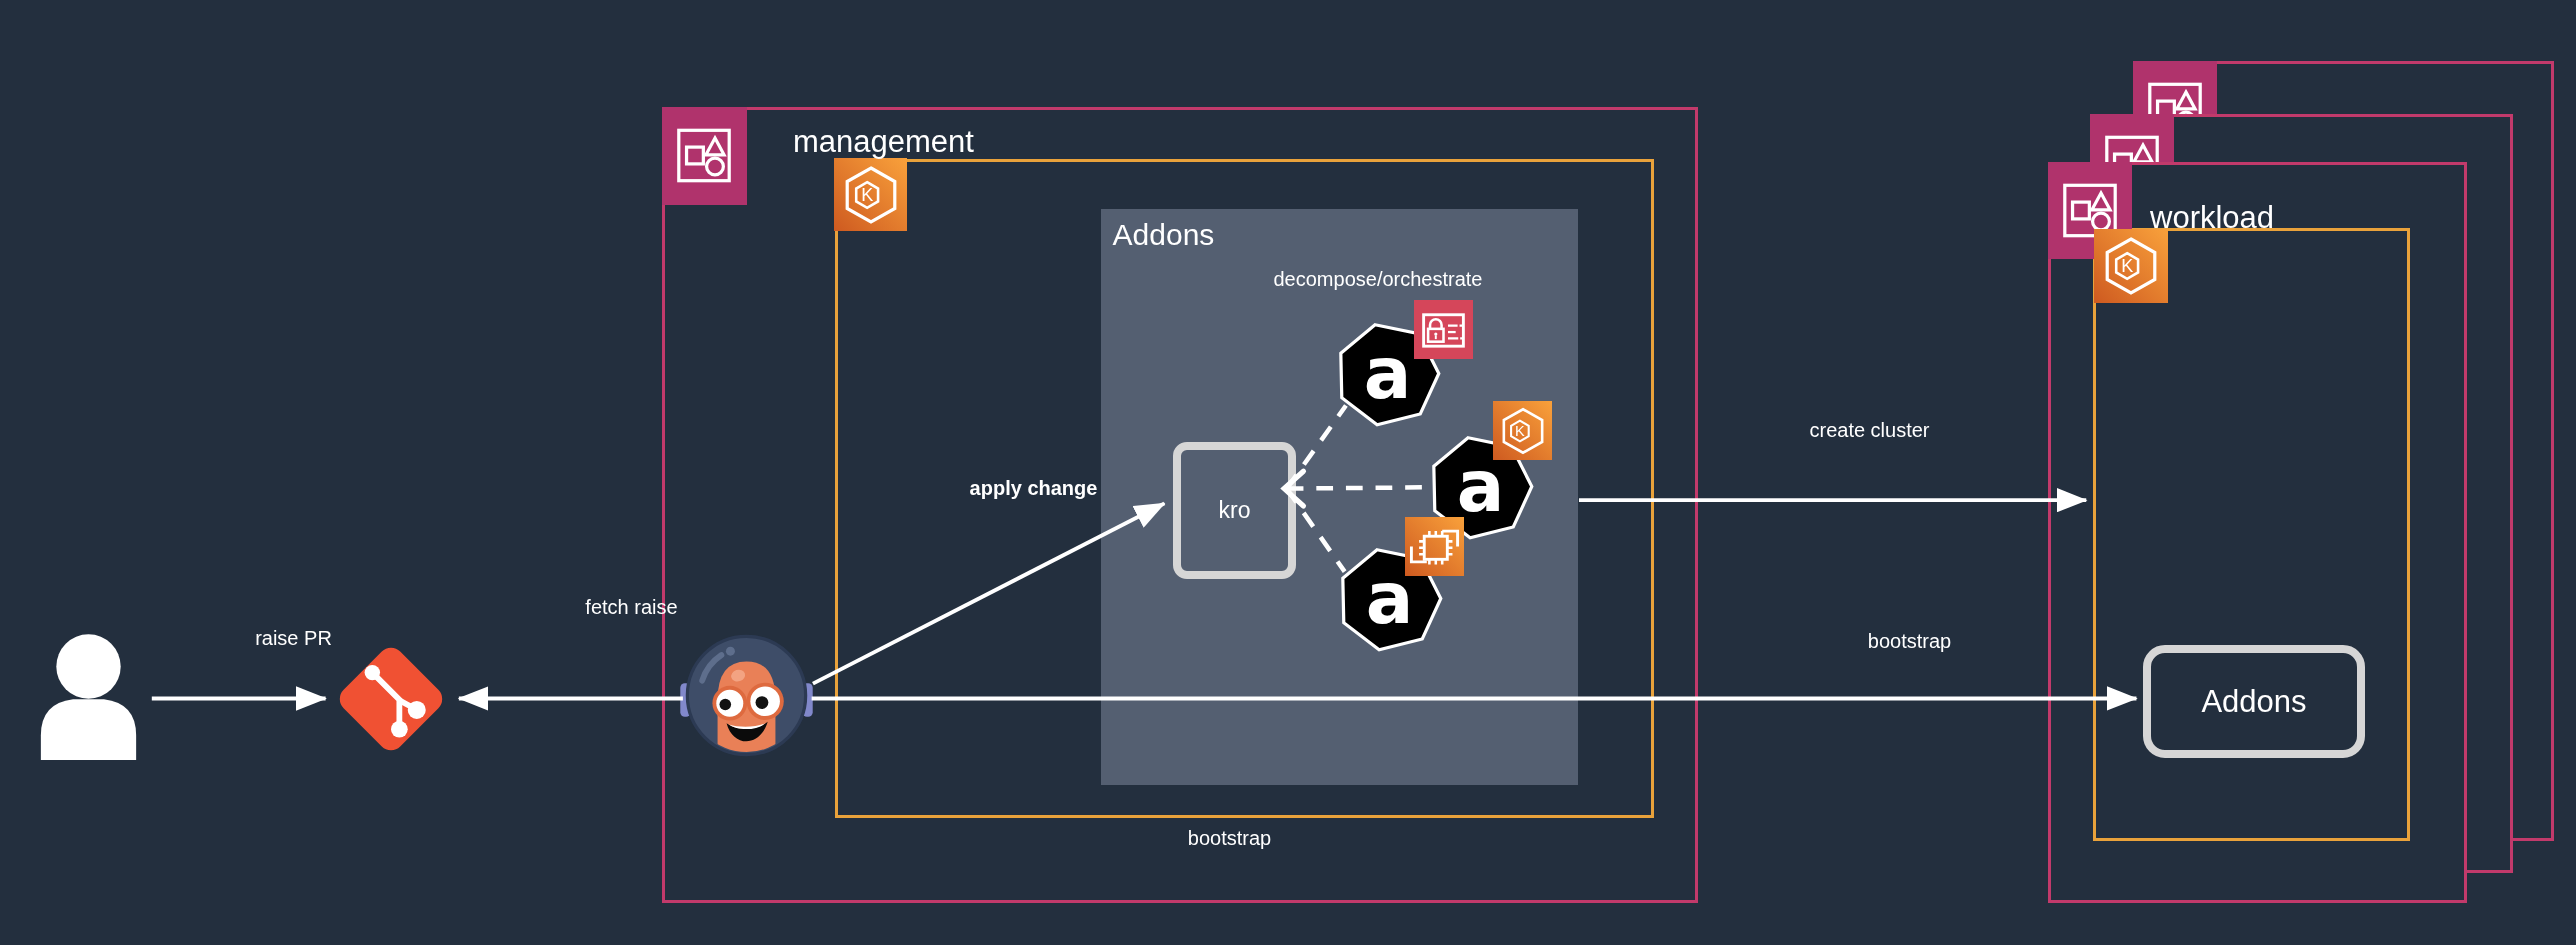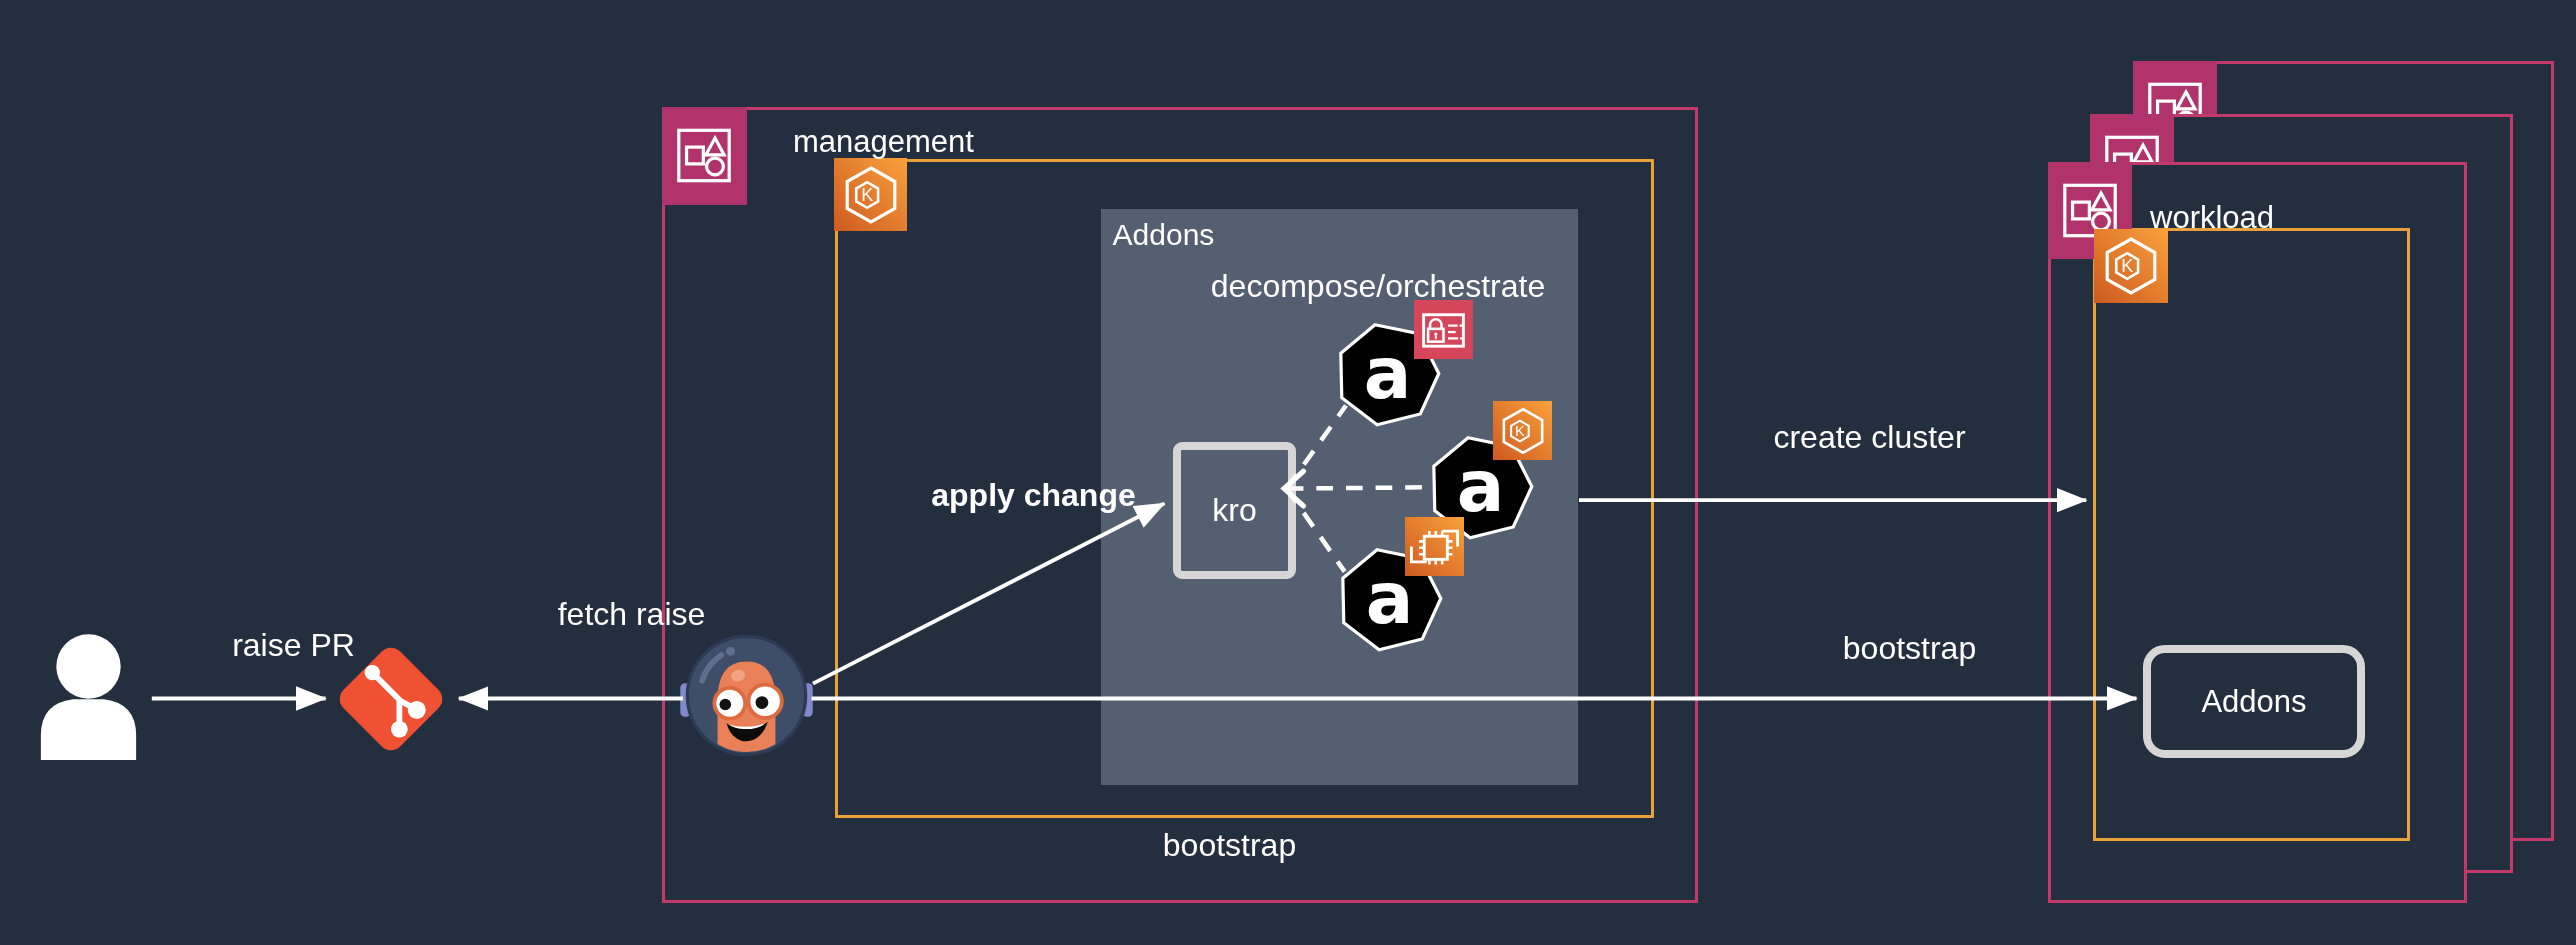--- a/index.html
+++ b/index.html
@@ -1,25 +1,25 @@
 <!DOCTYPE html>
 <html style="font-size:10.3px"><head>
 <meta charset="utf-8">
 <style>
   html,body{margin:0;padding:0;background:#232F3E;}
   .canvas{position:relative;width:2576px;height:945px;background:#232F3E;overflow:hidden;
           font-family:"Liberation Sans",sans-serif;color:#FFFFFF;}
   .abs{position:absolute;}
-  .lbl{position:absolute;color:#FFFFFF;font-size:32px;line-height:1.15;z-index:20;white-space:nowrap;}
+  .lbl{position:absolute;color:#FFFFFF;font-size:20px;line-height:1.15;z-index:20;white-space:nowrap;}
   .ctr{text-align:center;}
   .box-pink{position:absolute;border:3.2px solid #C23A6B;background:#232F3E;}
   .box-orange{position:absolute;border:3.2px solid #E9A23B;background:transparent;}
   .panel{position:absolute;background:#545F71;}
-  .node-gray{position:absolute;border:8.4px solid #D6D6D6;border-radius:9px;
-             display:flex;align-items:center;justify-content:center;font-size:32px;color:#fff;}
+  .node-gray{position:absolute;border:8.4px solid #D6D6D6;border-radius:14px;
+             display:flex;align-items:center;justify-content:center;font-size:23px;color:#fff;}
   .badge{position:absolute;display:flex;align-items:center;justify-content:center;z-index:12;}
   .badge-pink{background:#B0336C;}
   .badge-orange{background:linear-gradient(to bottom left,#F9A13B,#CE5A20);}
   .badge-red{background:#D5465A;}
   .hept{position:absolute;width:109px;height:109px;z-index:11;}
   svg{display:block;}
   .overlay{position:absolute;left:0;top:0;z-index:30;pointer-events:none;}
   .z15{z-index:15;}
 </style>
 </head>

